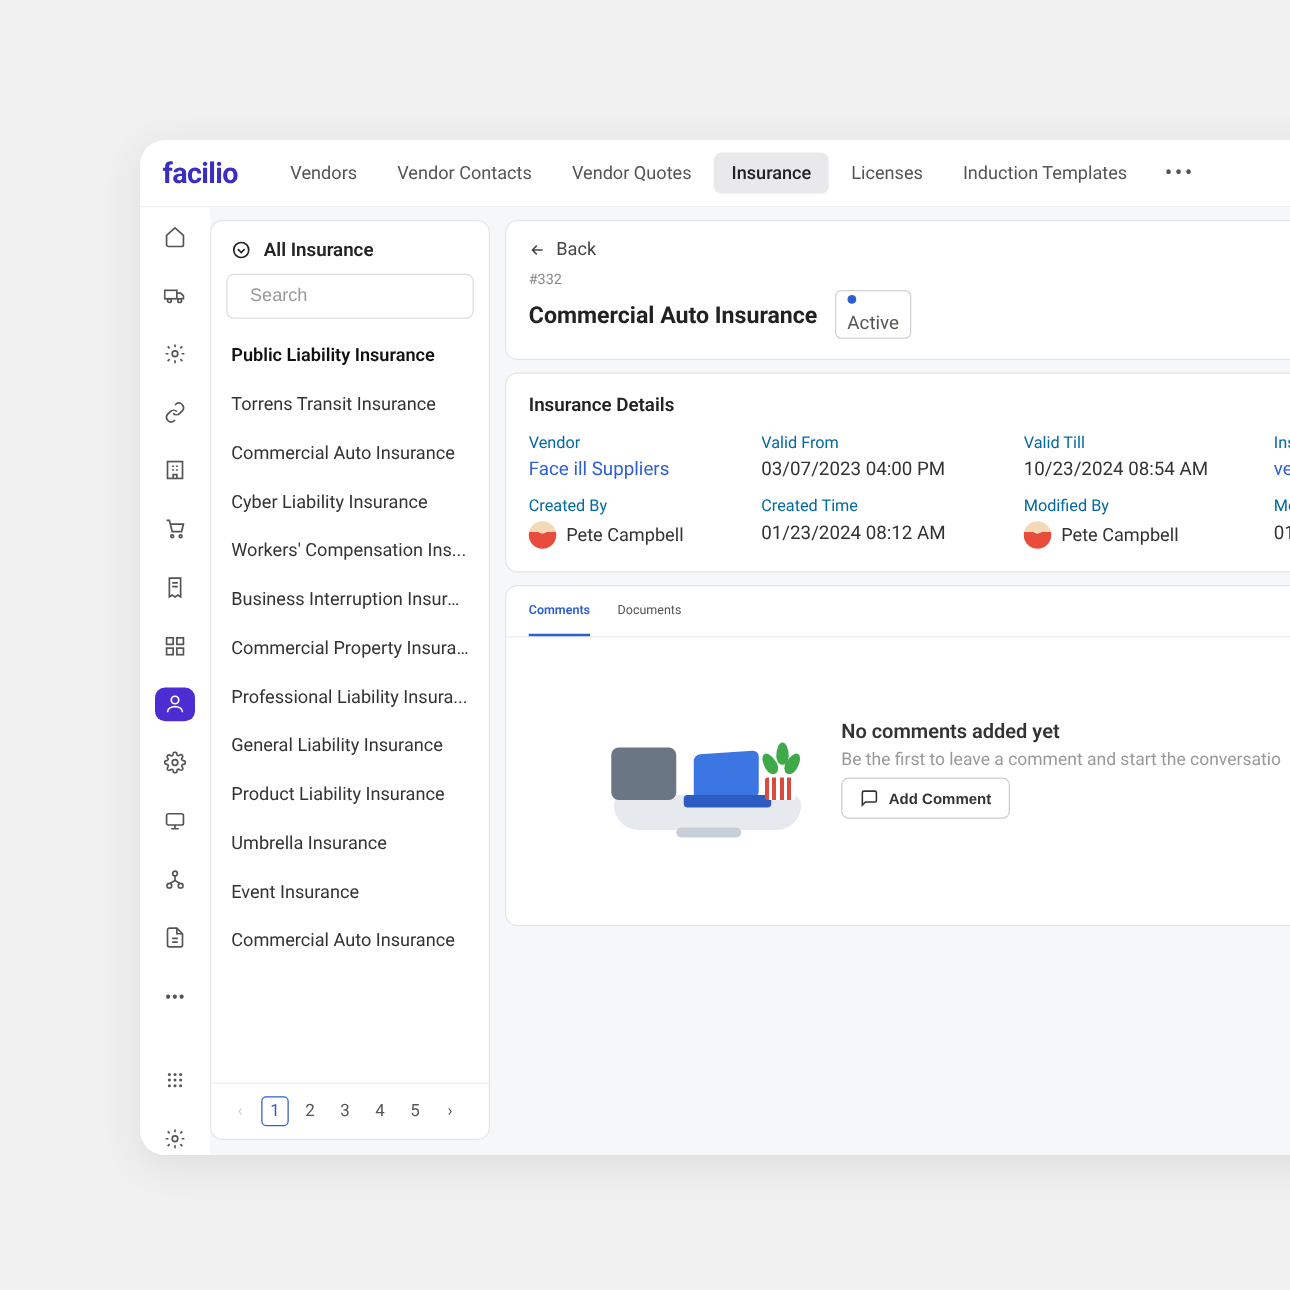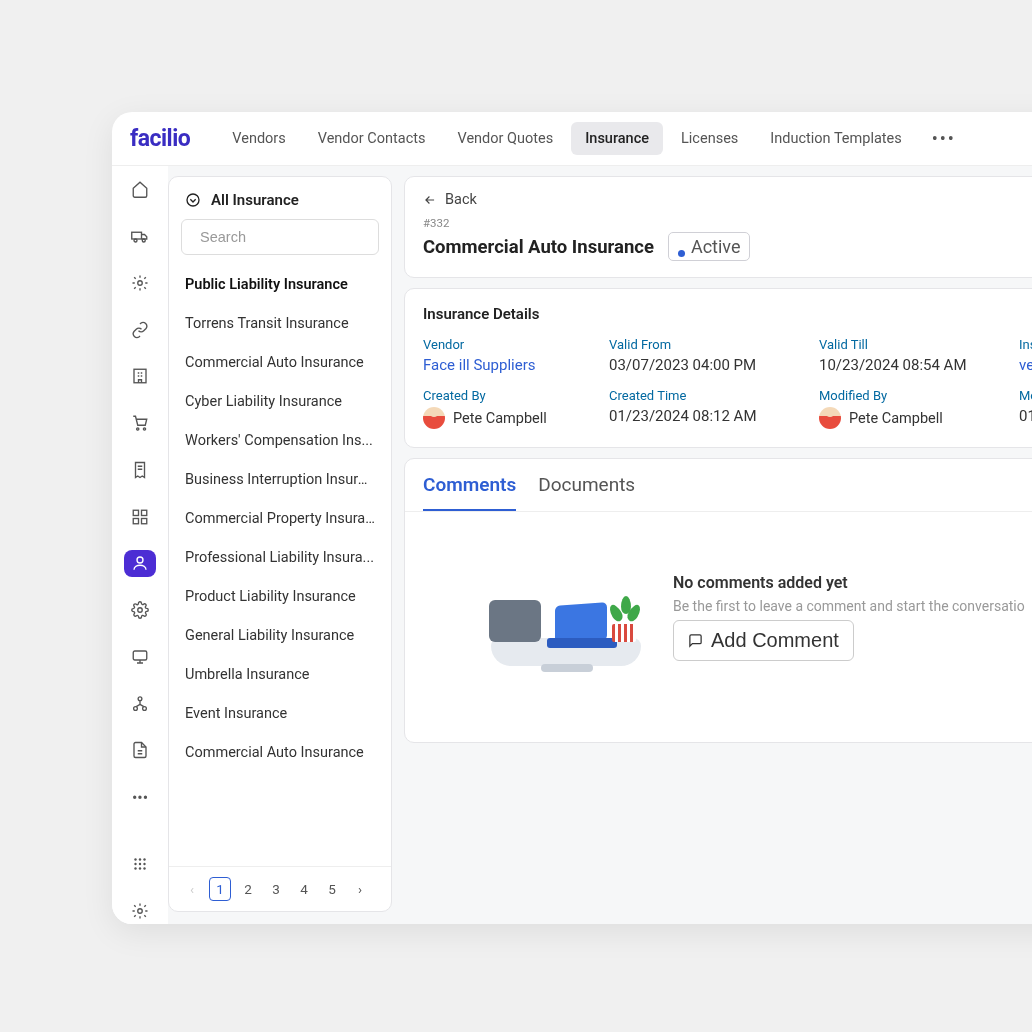--- a/index.html
+++ b/index.html
@@ -148,26 +148,27 @@
 .back-row {
   display: flex; align-items: center; gap: 8px;
   color: #444; font-size: 14.5px;
   cursor: pointer;
   margin-bottom: 8px;
 }
 .record-id { font-size: 11.5px; color: #888; }
 .title-row { display: flex; align-items: center; gap: 14px; margin-top: 2px; }
 .record-title { font-size: 18.5px; font-weight: 700; color: #222; }
 .status-badge {
-  display: inline-flex; align-items: flex-end; gap: 6px;
+  display: inline-flex; align-items: flex-start; gap: 6px;
   border: 1px solid #d0d0d6;
   border-radius: 5px;
   padding: 3px 9px;
-  font-size: 18px;
+  font-size: 15px;
   color: #555;
+  flex-direction: column;
 }
 .status-dot { width: 7px; height: 7px; border-radius: 50%; background: #2e5ed3; }
 .details-card { padding: 16px 18px 18px; }
 .details-title { font-weight: 600; font-size: 15px; color: #222; margin-bottom: 14px; }
 .details-grid {
   display: grid;
   grid-template-columns: 186px 210px 200px 1fr;
   row-gap: 14px;
   column-gap: 0;
 }
@@ -188,21 +189,21 @@
   background: #f4d9b8;
   top: 2px; left: 7px;
 }
 .tabs-card { padding: 0; }
 .tab-strip {
   display: flex; gap: 22px;
   padding: 14px 18px 0;
   border-bottom: 1px solid #eee;
 }
 .tab {
-  font-size: 19px;
+  font-size: 10px;
   color: #555;
   padding-bottom: 13px;
   cursor: pointer;
   border-bottom: 2.5px solid transparent;
 }
 .tab.active { color: #2e5ed3; font-weight: 600; border-bottom-color: #2e5ed3; }
 .empty-state {
   display: flex; align-items: center; gap: 22px;
   padding: 50px 18px 70px 76px;
 }
@@ -226,22 +227,22 @@
 .shadow-ell { position: absolute; bottom: -4px; left: 10px; width: 150px; height: 90px; background: #f2f3f5; border-radius: 50%; z-index: -1; }
 .empty-text { display: flex; flex-direction: column; gap: 6px; }
 .empty-title { font-weight: 600; font-size: 16px; color: #333; }
 .empty-sub { font-size: 14px; color: #999; }
 .add-btn {
   display: inline-flex; align-items: center; gap: 8px;
   border: 1px solid #ccc;
   background: #fff;
   border-radius: 6px;
   padding: 8px 14px;
-  font-size: 20px;
-  font-weight: 400;
+  font-size: 12px;
+  font-weight: 700;
   color: #333;
   cursor: pointer;
   width: fit-content;
 }
 svg { display: block; }
 </style>
 </head>
 <body>
 
 <div class="app-window">
@@ -386,22 +387,22 @@
       </div>
       <div class="list-items">
         <div class="list-item">Public Liability Insurance</div>
         <div class="list-item">Torrens Transit Insurance</div>
         <div class="list-item">Commercial Auto Insurance</div>
         <div class="list-item">Cyber Liability Insurance</div>
         <div class="list-item">Workers' Compensation Ins...</div>
         <div class="list-item">Business Interruption Insura...</div>
         <div class="list-item">Commercial Property Insura...</div>
         <div class="list-item">Professional Liability Insura...</div>
+        <div class="list-item">General Liability Insurance</div>
         <div class="list-item">Product Liability Insurance</div>
-        <div class="list-item">General Liability Insurance</div>
         <div class="list-item">Umbrella Insurance</div>
         <div class="list-item">Event Insurance</div>
         <div class="list-item">Commercial Auto Insurance</div>
       </div>
       <div class="pagination">
         <div class="page-arrow disabled">‹</div>
         <div class="page-num active">1</div>
         <div class="page-num">2</div>
         <div class="page-num">3</div>
         <div class="page-num">4</div>

